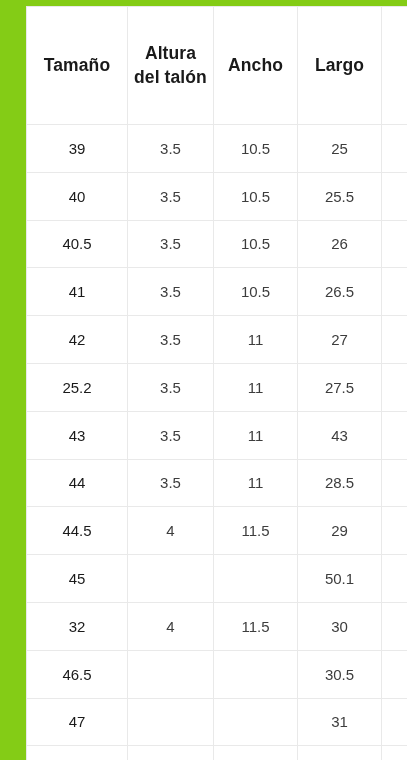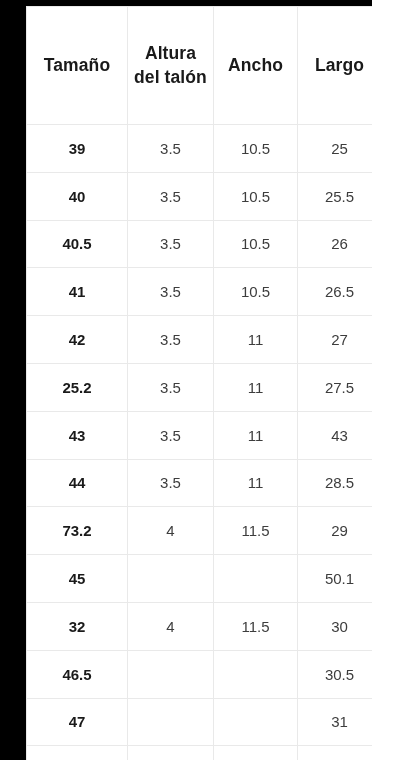--- a/index.html
+++ b/index.html
@@ -13,21 +13,22 @@
     overflow: hidden;
     font-family: "Liberation Sans", sans-serif;
     -webkit-font-smoothing: antialiased;
   }
 
   #size-chart-viewport {
     position: relative;
     width: 372px;
     height: 760px;
     overflow: hidden;
-    background: #000000;
+    background: #84cc16;
+    padding-left: 35px;
   }
 
   
   #size-chart-table {
     position: absolute;
     left: 26px;
     top: 6px;
     width: 470px;            
     border-collapse: collapse;
     table-layout: fixed;
@@ -63,21 +64,21 @@
   }
 
   #size-chart-table tbody td {
     font-size: 15px;
     font-weight: 400;
     color: #3d3d3d;
   }
 
   #size-chart-table tbody td.size-cell {
     font-size: 15px;
-    font-weight: 700;
+    font-weight: 400;
     color: #1a1a1a;
   }
 
   #size-chart-table tbody td.empty-cell {
     color: transparent;
   }
 </style>
 </head>
 <body>
 
@@ -150,21 +151,21 @@
           <td class=" empty-cell"></td>
         </tr>
         <tr>
           <td class="size-cell">44</td>
           <td class="">3.5</td>
           <td class="">11</td>
           <td class="">28.5</td>
           <td class=" empty-cell"></td>
         </tr>
         <tr>
-          <td class="size-cell">73.2</td>
+          <td class="size-cell">44.5</td>
           <td class="">4</td>
           <td class="">11.5</td>
           <td class="">29</td>
           <td class=" empty-cell"></td>
         </tr>
         <tr>
           <td class="size-cell">45</td>
           <td class=" empty-cell"></td>
           <td class=" empty-cell"></td>
           <td class="">50.1</td>

